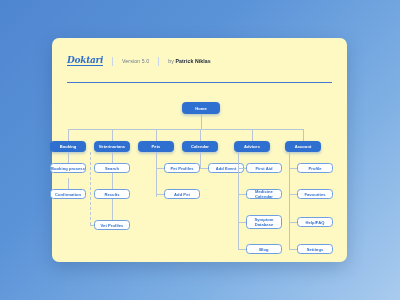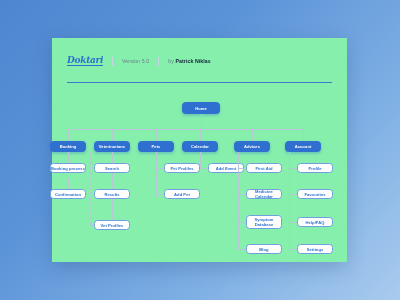--- a/index.html
+++ b/index.html
@@ -5,21 +5,21 @@
   html,body{margin:0;padding:0;}
   body{
     width:400px;height:300px;overflow:hidden;
     font-family:"Liberation Sans",sans-serif;
     background:linear-gradient(135deg,#4f86d0 0%,#5b93d8 35%,#7fb0e4 70%,#a9cbee 100%);
   }
   #canvas{position:relative;width:400px;height:300px;}
 
   .card{
     position:absolute;left:52px;top:38px;width:295px;height:224px;
-    background:#86efac;box-shadow:0 6px 18px rgba(20,50,100,.22);
+    background:#fef9c3;box-shadow:0 6px 18px rgba(20,50,100,.22);border-radius:7px;
   }
 
   
   .hdr{position:absolute;left:15px;top:16px;display:flex;align-items:center;height:14px;}
   .logo{
     font-family:"DejaVu Serif",serif;font-style:italic;font-weight:bold;
     font-size:9px;color:#2f6fd0;letter-spacing:-.3px;
     border-bottom:1.4px solid #2f6fd0;padding-bottom:0px;line-height:9px;
   }
   .vdiv{width:1px;height:9px;background:#c8d6e8;margin:0 9px;}

